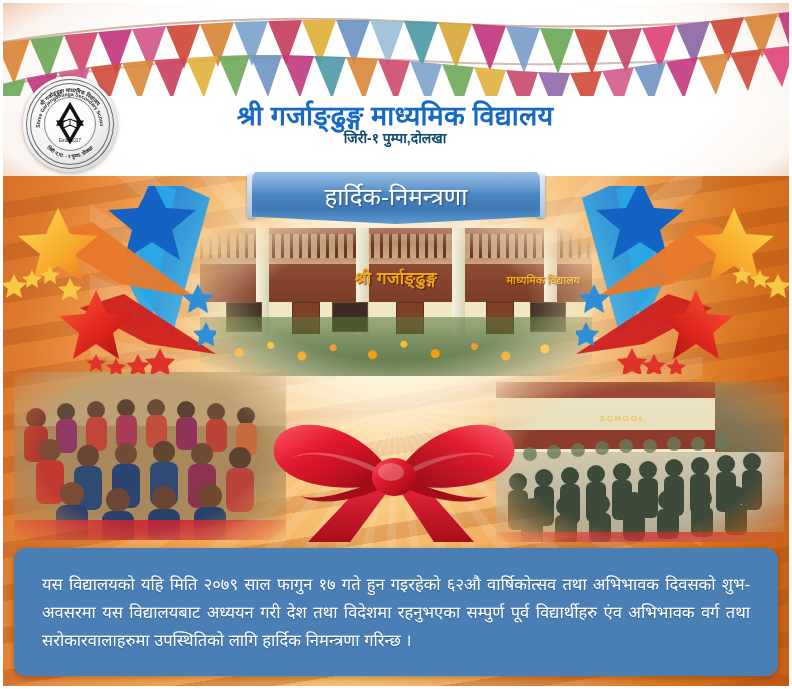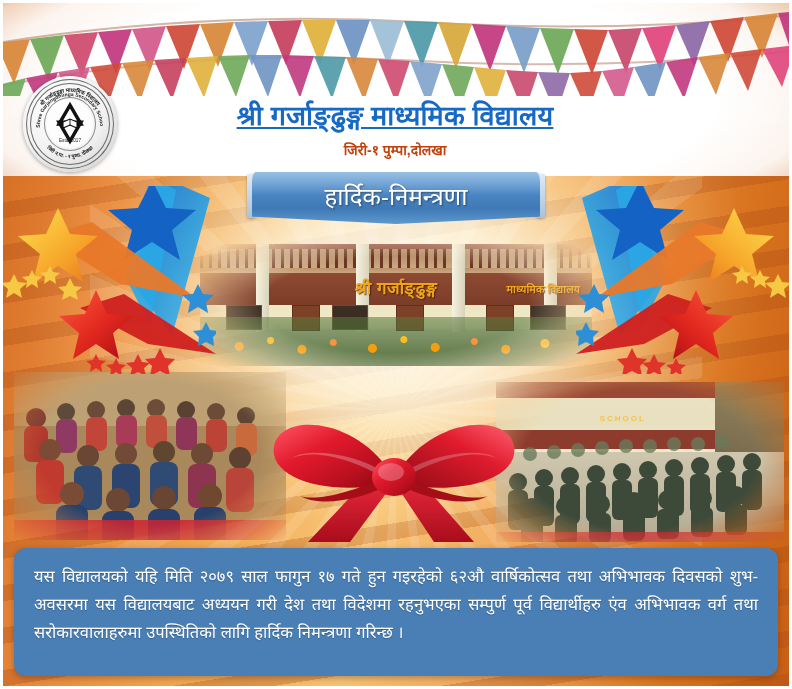--- a/index.html
+++ b/index.html
@@ -55,25 +55,24 @@
   .r2{inset:7px;}
   .r3{inset:21px;border:1px solid #8a8a8a;}
   .seal-inner{position:absolute;inset:24px;border-radius:50%;background:#fdfdfd;}
   .star6{position:absolute;left:50%;top:50%;transform:translate(-50%,-52%);}
 
   
   .school-title{
     position:absolute;left:150px;top:96px;width:490px;text-align:center;
     font-size:27px;font-weight:700;color:#1769c4;letter-spacing:.2px;
     text-shadow:0 1px 0 rgba(255,255,255,.9);
-    text-decoration:underline;
   }
   .school-sub{
-    position:absolute;left:150px;top:140px;width:490px;text-align:center;
-    font-size:14px;font-weight:700;color:#c2410c;
+    position:absolute;left:150px;top:128px;width:490px;text-align:center;
+    font-size:14px;font-weight:700;color:#0c4a6e;
   }
 
   
   .banner-wrap{position:absolute;left:252px;top:172px;width:288px;height:52px;}
   .banner{
     position:absolute;inset:0;
     background:linear-gradient(180deg,#6ba3d8 0%,#4a86c4 42%,#3f79b6 70%,#5e98cf 100%);
     border-radius:4px/10px;
     box-shadow:0 3px 7px rgba(0,0,0,.35);
     clip-path:polygon(0 0,100% 0,100% 86%,50% 100%,0 86%);
@@ -87,21 +86,21 @@
     position:absolute;inset:0;display:flex;align-items:center;justify-content:center;
     font-size:24px;font-weight:400;color:#ffffff;padding-bottom:6px;
     text-shadow:1px 1px 2px rgba(0,0,0,.45);
   }
   .banner-edge{position:absolute;top:2px;width:9px;height:44px;
     background:linear-gradient(180deg,#dfeaf5,#a8c2dc);border-radius:2px;box-shadow:0 1px 3px rgba(0,0,0,.3);}
   .be-l{left:-5px;} .be-r{right:-5px;}
 
   
   .photo-main{
-    position:absolute;left:200px;top:244px;width:392px;height:122px;overflow:hidden;
+    position:absolute;left:200px;top:228px;width:392px;height:148px;overflow:hidden;
     -webkit-mask-image:radial-gradient(ellipse 62% 72% at 50% 50%,#000 55%,rgba(0,0,0,.55) 76%,rgba(0,0,0,0) 100%);
     mask-image:radial-gradient(ellipse 62% 72% at 50% 50%,#000 55%,rgba(0,0,0,.55) 76%,rgba(0,0,0,0) 100%);
   }
   .bld-sky{position:absolute;inset:0;background:linear-gradient(180deg,#cfd8c6,#e5e2c8);}
   .bld-body{position:absolute;left:0;top:0;width:100%;height:70%;
     background:linear-gradient(180deg,#e9e2bd 0%,#ece6c2 44%,#efe9c6 100%);}
   .bld-band{position:absolute;left:0;top:24%;width:100%;height:26%;
     background:linear-gradient(180deg,#8e4a33,#7b3d28);}
   .bld-roofline{position:absolute;left:0;top:0;width:100%;height:24%;
     background:linear-gradient(180deg,#8a4630 0%,#9d5a3c 40%,#caa77e 100%);}
@@ -164,21 +163,21 @@
   .stars-l{left:0;} .stars-r{right:0;transform:scaleX(-1);}
 
   
   .panel{
     position:absolute;left:14px;top:548px;width:764px;height:128px;
     background:#4a7fb5;border-radius:12px;
     box-shadow:0 2px 6px rgba(0,0,0,.28);
     padding:10px 16px;box-sizing:border-box;
   }
   .panel p{
-    margin:4px;color:#ffffff;font-size:16.5px;line-height:28px;
+    margin:12px;color:#ffffff;font-size:16.5px;line-height:28px;
     text-align:justify;text-shadow:0 1px 1px rgba(0,0,0,.25);
     font-weight:400;
   }
 
   
   .frame{position:absolute;inset:0;border:3px solid #ffffff;box-sizing:border-box;pointer-events:none;}
 </style>
 </head>
 <body>
 

